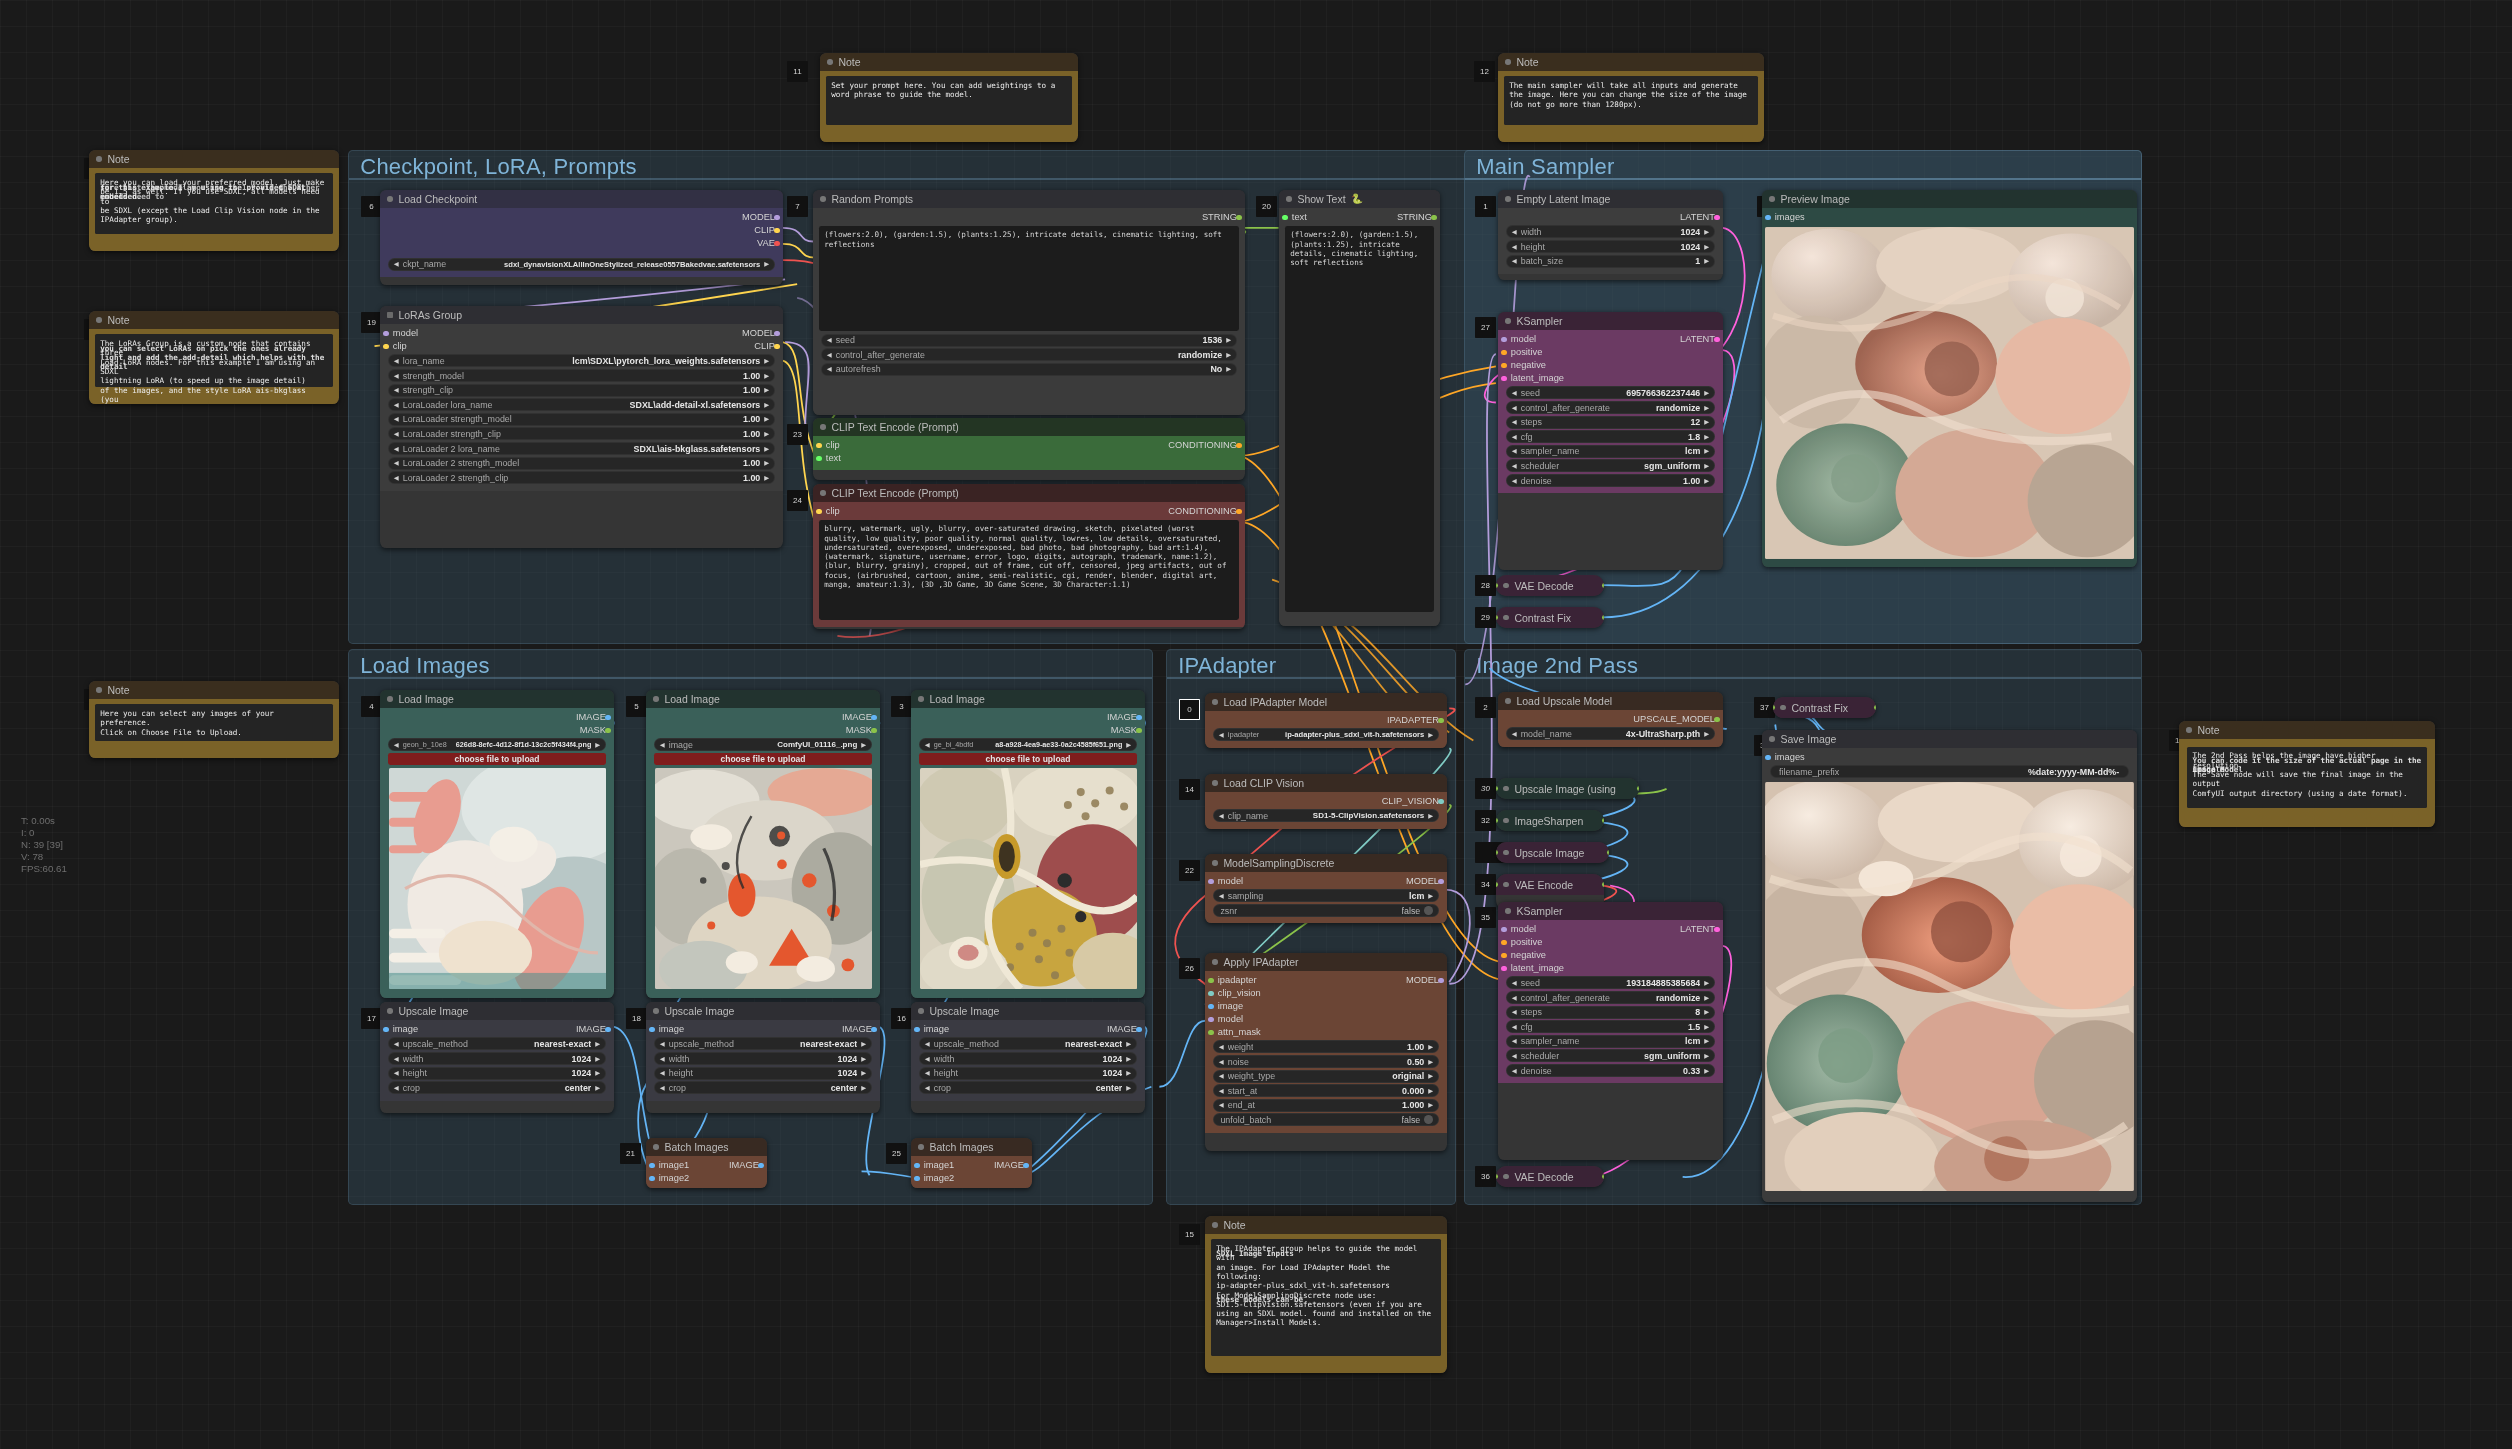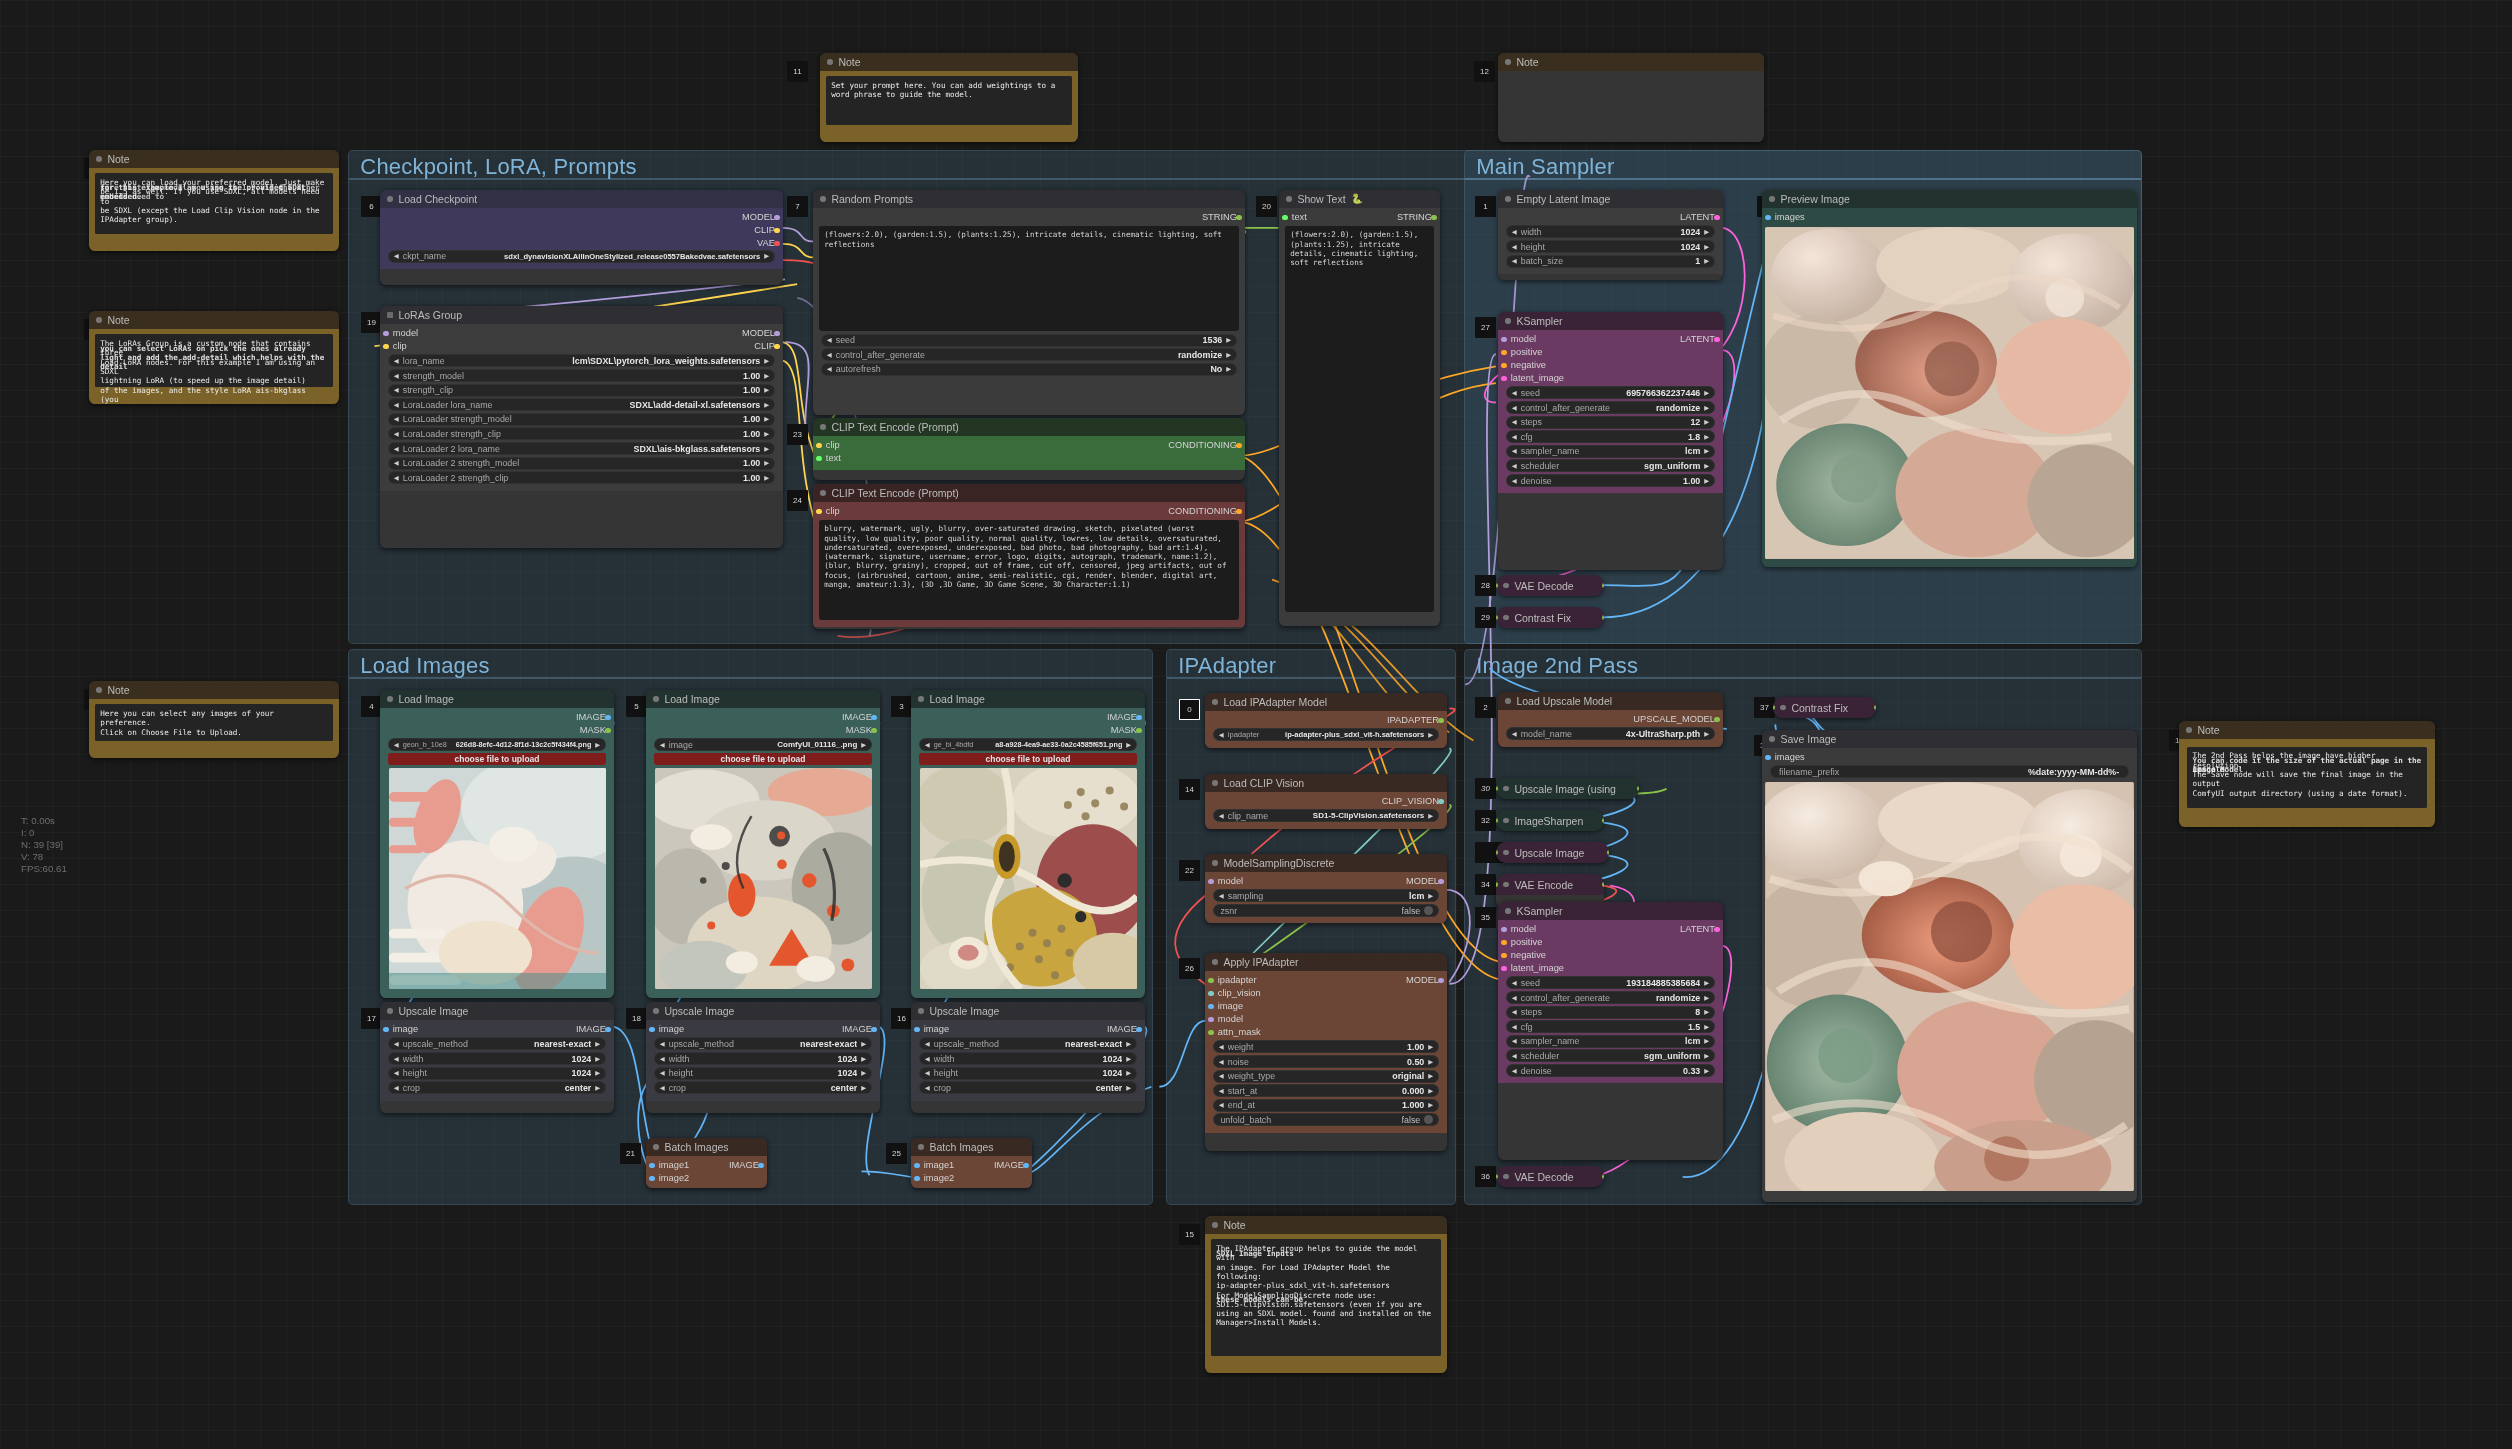--- a/index.html
+++ b/index.html
@@ -278,20 +278,25 @@
 word phrase to guide the model.</div>
     </div>
   </div>
 
   <div class="nodeid" style="left:1474px; top:61px;">12</div>
   <div class="node n-note" style="left:1498px; top:53px; width:266px; height:89px;">
     <div class="hdr">
       <span class="dot"></span>
       <span>Note</span>
     </div>
+    <div class="body" style="padding:5.6px; height:calc(100% - 17.7px);">
+      <div class="notebox">The main sampler will take all inputs and generate
+the image. Here you can change the size of the image
+(do not go more than 1280px).</div>
+    </div>
   </div>
 
   <div class="nodeid" style="left:2169px; top:730px;">13</div>
   <div class="node n-note" style="left:2179px; top:721px; width:256px; height:106px;">
     <div class="hdr">
       <span class="dot"></span>
       <span>Note</span>
     </div>
     <div class="body" style="padding:8px; height:calc(100% - 17.7px);">
       <div class="notebox overlap"><span>The 2nd Pass helps the image have higher resolution.</span>
@@ -329,21 +334,21 @@
           <span class="pin pin-r" style="background:#b39ddb"></span>
         </div>
       <div class="slotrow">
           <span class="slot-out">CLIP</span>
           <span class="pin pin-r" style="background:#ffd54f"></span>
         </div>
       <div class="slotrow">
           <span class="slot-out">VAE</span>
           <span class="pin pin-r" style="background:#ef5350"></span>
         </div>
-      <div class="widget" style="margin-top:0;">
+      <div class="widget" style="margin-top:8px;">
         <span class="arw">◀</span>
         <span class="wname">ckpt_name</span>
         <span class="wval" style="font-size:7.6px;">sdxl_dynavisionXLAllInOneStylized_release0557Bakedvae.safetensors</span>
         <span class="arw">▶</span>
       </div>
     </div>
   </div>
 
   <div class="nodeid" style="left:361px; top:312px;">19</div>
   <div class="node n-dark" style="left:380px; top:306px; width:403px; height:242px;">

